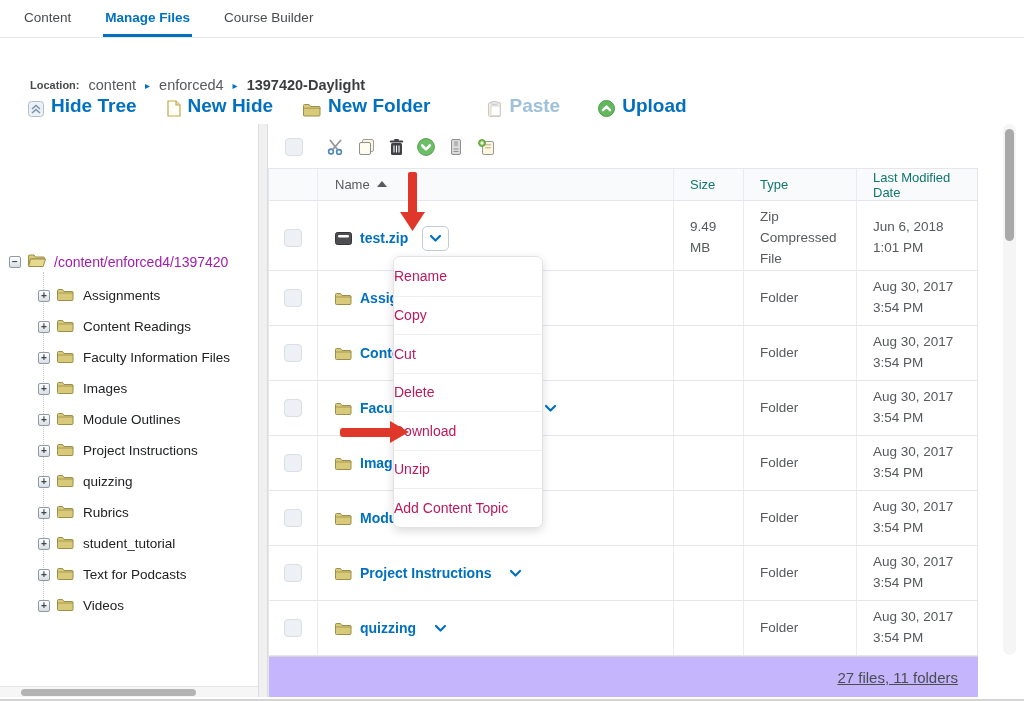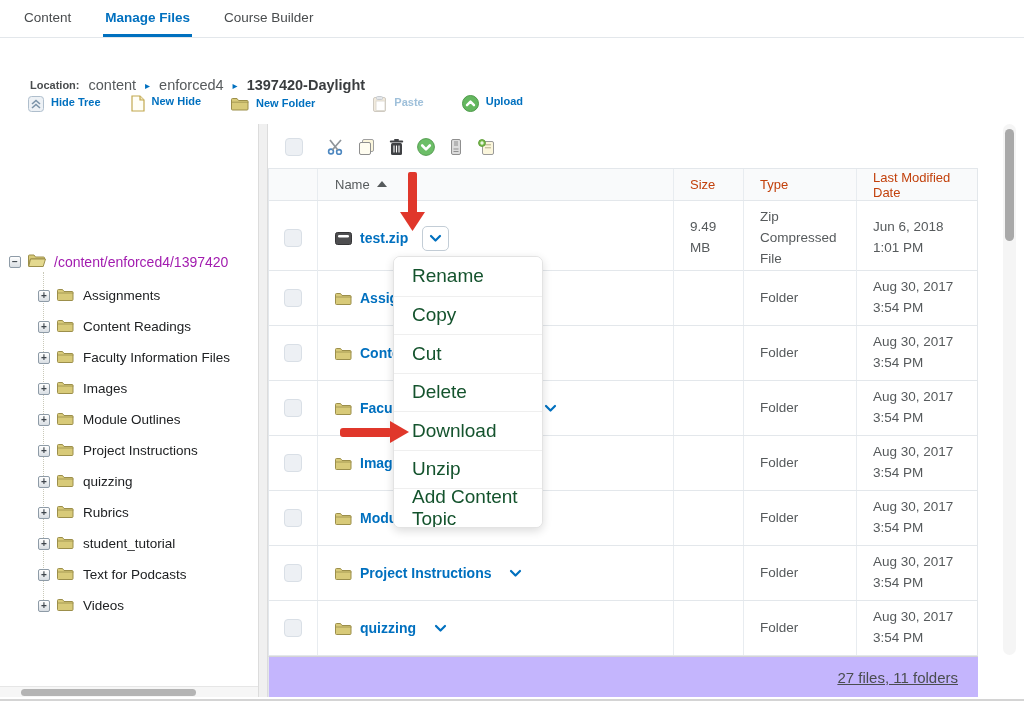--- a/index.html
+++ b/index.html
@@ -14,21 +14,21 @@
 
   
   .breadcrumb { position:absolute; top:77px; left:30px; display:flex; align-items:center; gap:9px; }
   .breadcrumb .loc { font-size:11px; font-weight:bold; color:#494c4e; }
   .crumb { font-size:14.5px; color:#565a5c; }
   .crumb.current { font-weight:bold; color:#3a3d3f; }
   .crumb-sep { color:#0070bf; font-size:10px; margin-top:1px; }
 
   
   .actionbar { position:absolute; top:95px; left:28px; display:flex; align-items:center; gap:30px; }
-  .actionbtn { display:flex; align-items:flex-start; gap:7px; font-size:11px; font-weight:bold; color:#0070bf; cursor:pointer; }
+  .actionbtn { display:flex; align-items:flex-end; gap:7px; font-size:19px; font-weight:bold; color:#0070bf; cursor:pointer; }
   .actionbtn.disabled { color:#9fc0da; cursor:default; }
   .icon { display:inline-flex; align-items:center; justify-content:center; }
 
   
   .tree { position:absolute; top:124px; left:0; width:258px; bottom:2px; overflow:hidden; }
   .tree-guide { position:absolute; left:43px; top:148px; height:330px; border-left:1px dotted #c9c9b9; }
   .tree-root { position:absolute; top:127px; left:0; height:22px; display:flex; align-items:center; }
   .tree-root .expander { margin-left:9px; }
   .tree-root .sel { position:absolute; left:36px; top:-1px; height:24px; width:222px; background:#abc7e9; z-index:-1; }
   .tree-root .label { font-size:14px; color:#a21caf; margin-left:8px; white-space:nowrap; }
@@ -50,39 +50,39 @@
   .files-toolbar .cb { margin-left:17px; margin-right:18px; }
   .tb-icon { width:30px; display:flex; justify-content:center; cursor:pointer; }
   .checkbox { width:18px; height:18px; border-radius:4px; background:#edf0f4; border:1px solid #d9dfe6; cursor:pointer; }
 
   .grid { position:absolute; top:44px; left:0; width:710px; border-left:1px solid #e3e7eb; border-right:1px solid #e3e7eb; }
   .trow { display:grid; grid-template-columns:48px 356px 70px 113px 122px; border-bottom:1px solid #e3e7eb; }
   .trow > div { border-left:1px solid #e8ecf0; display:flex; align-items:center; }
   .trow > div:first-child { border-left:none; justify-content:center; }
   .thead { height:33px; background:#f9fafb; border-top:1px solid #e3e7eb; }
   .thead .hname { font-size:13px; color:#565a5c; padding-left:17px; gap:7px; }
-  .thead .hcell { font-size:13px; color:#c2410c; padding-left:16px; }
+  .thead .hcell { font-size:13px; color:#0f766e; padding-left:16px; }
   .sortarrow { width:0; height:0; border-left:5px solid transparent; border-right:5px solid transparent; border-bottom:6px solid #565a5c; margin-top:-1px; }
   .r-file { height:70px; }
   .r-folder { height:55px; }
   .namecell { padding-left:17px; gap:8px; }
   .filelink { font-size:14px; font-weight:bold; color:#0070bf; cursor:pointer; white-space:nowrap; }
   .chev-btn { width:27px; height:25px; border:1px solid #c3cdd6; border-radius:5px; background:#fff; display:flex; align-items:center; justify-content:center; margin-left:6px; cursor:pointer; }
   .chev-inline { margin-left:10px; cursor:pointer; display:flex; }
   .cell { font-size:13.5px; color:#565a5c; padding:6px 8px 6px 16px; line-height:1.55; }
 
   .mainfooter { position:absolute; left:0; right:0; bottom:0; height:41px; background:#c4b5fd; border-top:1px solid #d5d5d5; border-left:1px solid #e3e7eb; display:flex; align-items:center; justify-content:flex-end; padding-right:20px; font-size:15px; color:#4a4d4f;text-decoration:underline; }
 
   
   .vscroll { position:absolute; top:124px; right:8px; width:13px; bottom:44px; background:#f5f5f5; border-radius:7px; }
   .vscroll .thumb { position:absolute; top:5px; left:2px; width:9px; height:112px; background:#a9a9a9; border-radius:5px; }
 
   
   .ctxmenu { position:absolute; left:393px; top:256px; width:150px; background:#fff; border:1px solid #e3e3e3; border-radius:7px; box-shadow:0 3px 10px rgba(0,0,0,.14); z-index:20; overflow:hidden; }
-  .ctxmenu .mi { height:38.5px; display:flex; align-items:center; padding-left:18px; font-size:19px; color:#14532d; cursor:pointer; border-top:1px solid #efefef; background:#fff; }
+  .ctxmenu .mi { height:38.5px; display:flex; align-items:center; font-size:14px; color:#be185d; cursor:pointer; border-top:1px solid #efefef; background:#fff; }
   .ctxmenu .mi:first-child { border-top:none; }
 
   
   .arrow { position:absolute; z-index:30; pointer-events:none; }
 </style>
 </head>
 <body>
 
 <div class="page">
 

